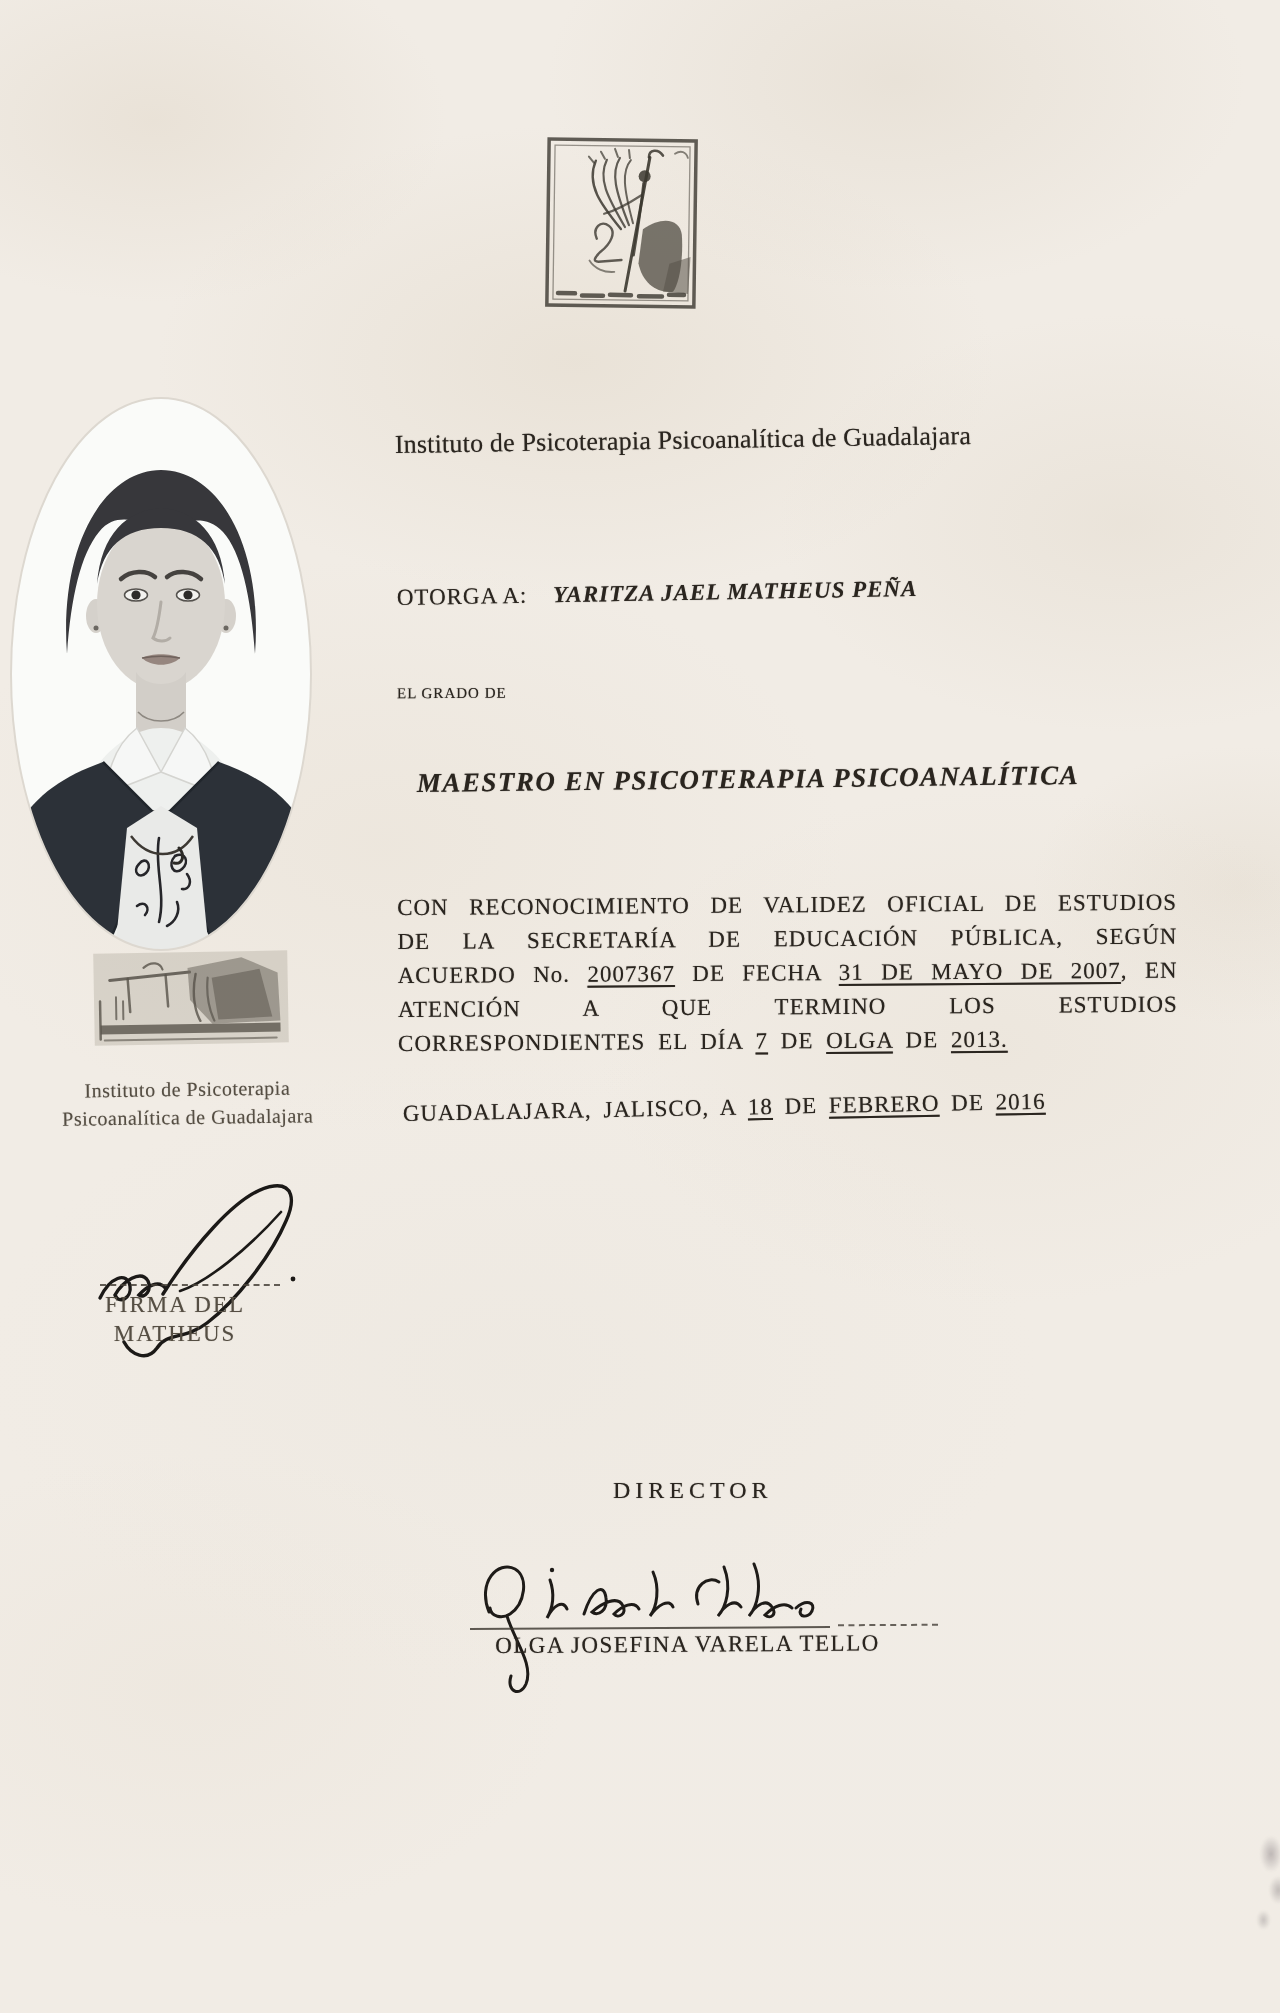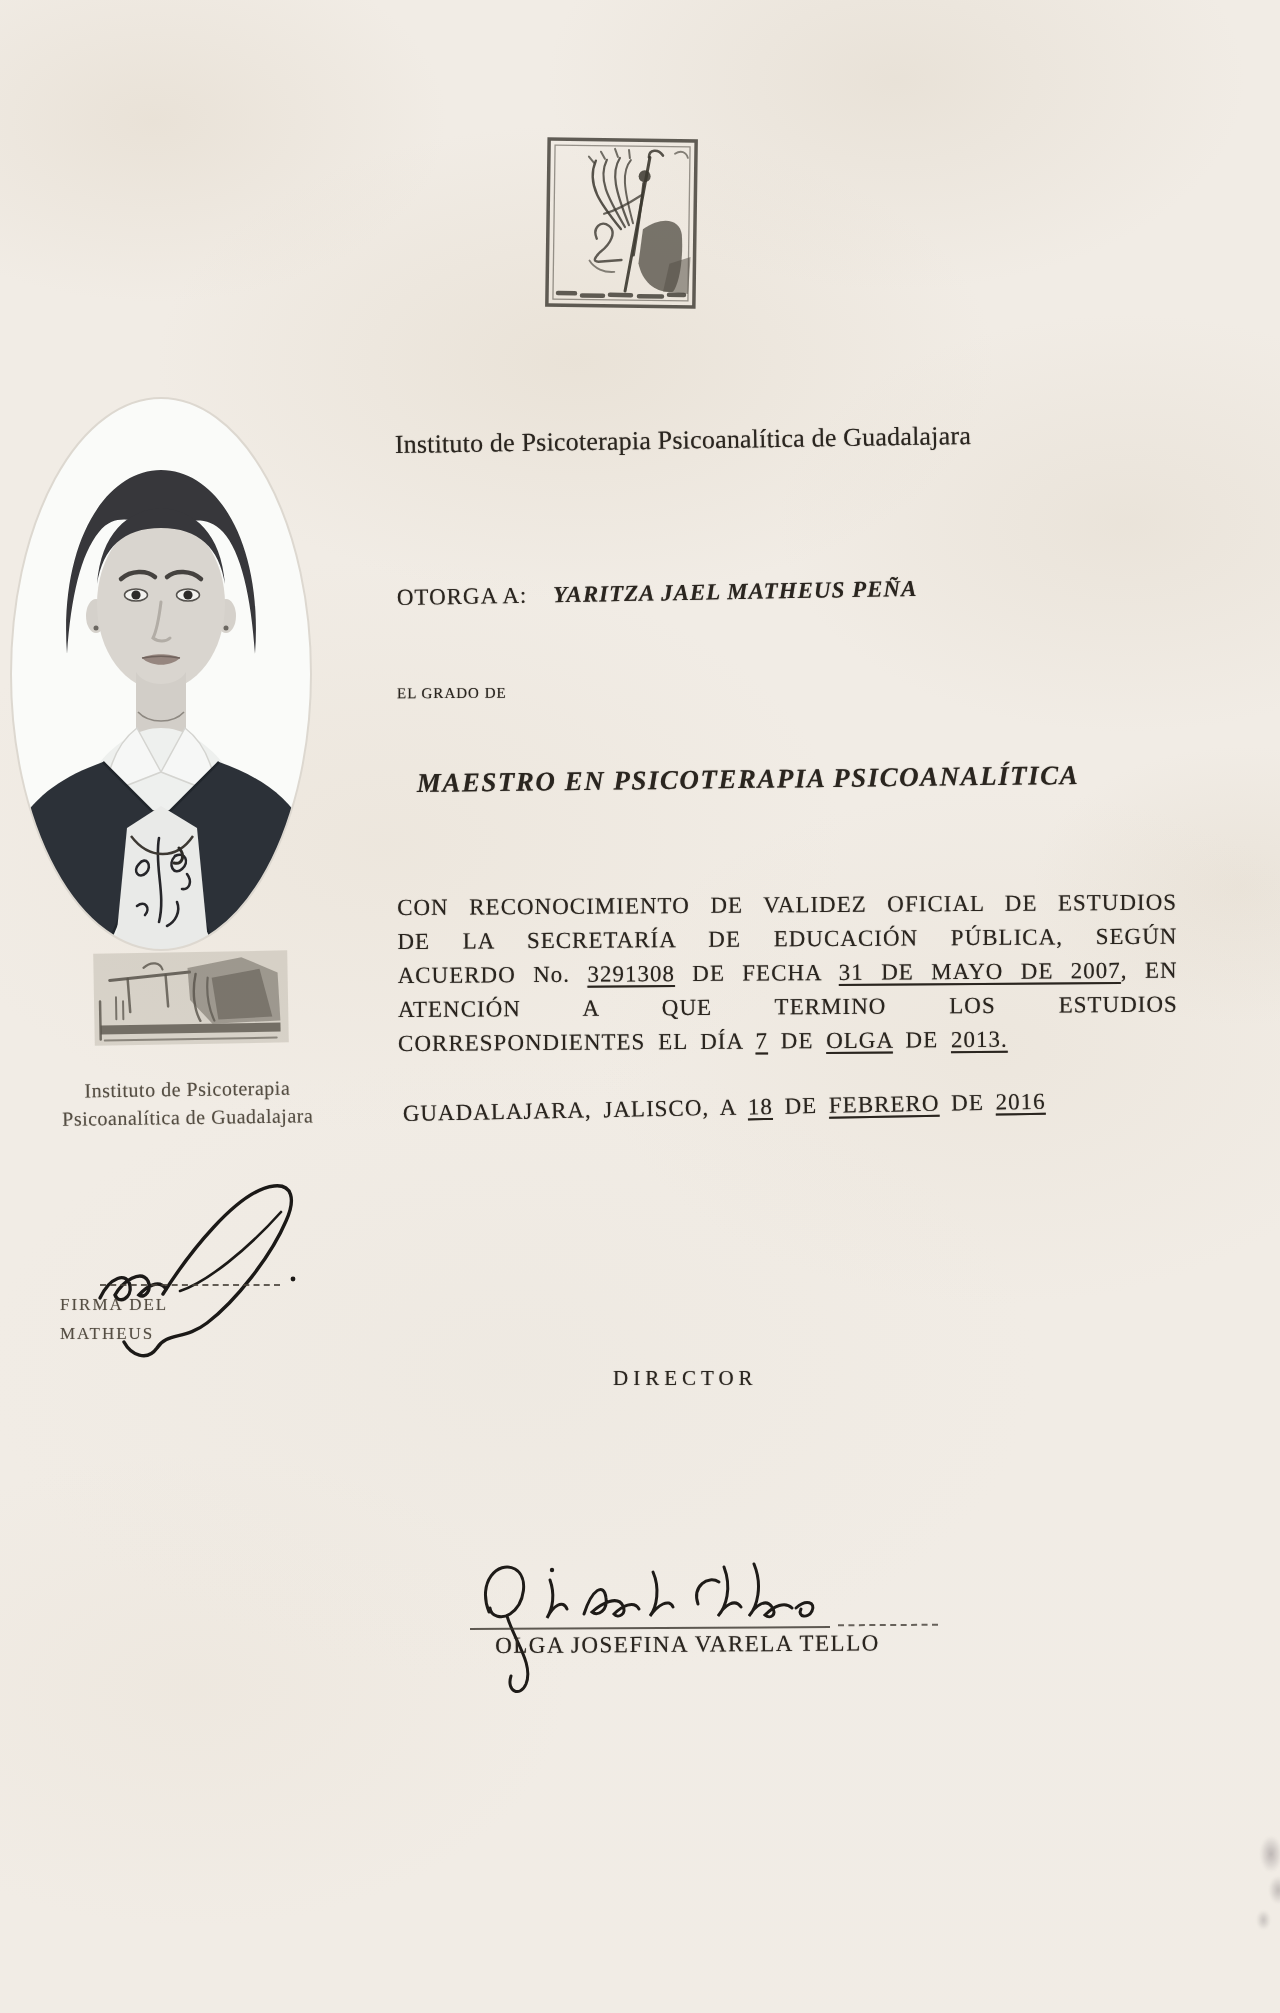--- a/index.html
+++ b/index.html
@@ -48,23 +48,23 @@
 
   .photo{ left:9px; top:396px; width:304px; height:556px; }
   .stamp-lower{ left:92px; top:948px; width:200px; height:100px; transform:rotate(-1deg); }
   .photo-caption{ left:30px; top:1075px; width:315px; text-align:center; font-size:20px;
           line-height:28px; letter-spacing:0.5px; transform:rotate(-0.8deg); }
 
   .emblem{ left:543px; top:133px; width:157px; height:180px; transform:rotate(0.8deg); }
 
   .student-sig{ left:85px; top:1182px; width:270px; height:178px; }
   .student-sig-line{ left:100px; top:1284px; width:180px; border-top:2px dashed #49433a; opacity:.85; }
-  .firma-label{ left:60px; top:1290px; width:230px; text-align:left; font-size:17px; line-height:29px; letter-spacing:2px; }
-
-  .director-label{ left:613px; top:1366px; font-size:21px; letter-spacing:5px; }
+  .firma-label{ left:60px; top:1290px; width:230px; text-align:center; font-size:23px; line-height:29px; letter-spacing:2px; }
+
+  .director-label{ left:613px; top:1477px; font-size:24px; letter-spacing:5px; }
   .director-sig{ left:462px; top:1548px; width:480px; height:155px; }
   .dir-line-solid{ left:470px; top:1627px; width:360px; border-top:2px solid #38332c; opacity:.8; transform:rotate(-0.3deg);}
   .dir-line-dash{ left:838px; top:1624px; width:100px; border-top:2px dashed #38332c; opacity:.75; transform:rotate(-0.3deg);}
   .director-name{ left:495px; top:1633px; width:520px; font-size:23px; letter-spacing:1.5px; white-space:nowrap;
           transform:rotate(-0.4deg); transform-origin:left top; }
 
   .smudge{ left:1236px; top:1830px; width:50px; height:120px;
      background:
        radial-gradient(ellipse 16px 26px at 70% 20%, rgba(90,80,88,0.35), rgba(90,80,88,0) 70%),
        radial-gradient(ellipse 14px 20px at 85% 50%, rgba(80,72,78,0.30), rgba(80,72,78,0) 70%),
@@ -113,21 +113,21 @@
     <span class="ink recipient">YARITZA JAEL MATHEUS PEÑA</span>
   </div>
 
   <div class="abs grade-label ink">EL GRADO DE</div>
 
   <div class="abs degree ink">MAESTRO EN PSICOTERAPIA PSICOANALÍTICA</div>
 
   <div class="abs para ink">
     <div class="just-line">CON RECONOCIMIENTO DE VALIDEZ OFICIAL DE ESTUDIOS</div>
     <div class="just-line">DE LA SECRETARÍA DE EDUCACIÓN PÚBLICA, SEGÚN</div>
-    <div class="just-line"><span>ACUERDO No. </span><span class="u">3291308</span><span> DE FECHA </span><span class="u">31 DE MAYO DE 2007</span><span>, EN</span></div>
+    <div class="just-line"><span>ACUERDO No. </span><span class="u">2007367</span><span> DE FECHA </span><span class="u">31 DE MAYO DE 2007</span><span>, EN</span></div>
     <div class="just-line">ATENCIÓN A QUE TERMINO LOS ESTUDIOS</div>
     <div class="last-line"><span>CORRESPONDIENTES EL DÍA </span><span class="u">7</span><span> DE </span><span class="u">OLGA</span><span> DE </span><span class="u">2013.</span></div>
   </div>
 
   <div class="abs city-line ink">
     <span>GUADALAJARA, JALISCO, A </span><span class="u">18</span><span> DE </span><span class="u">FEBRERO</span><span> DE </span><span class="u">2016</span>
   </div>
 
   <svg class="abs photo" viewBox="0 0 304 556" aria-hidden="true">
     <defs>

